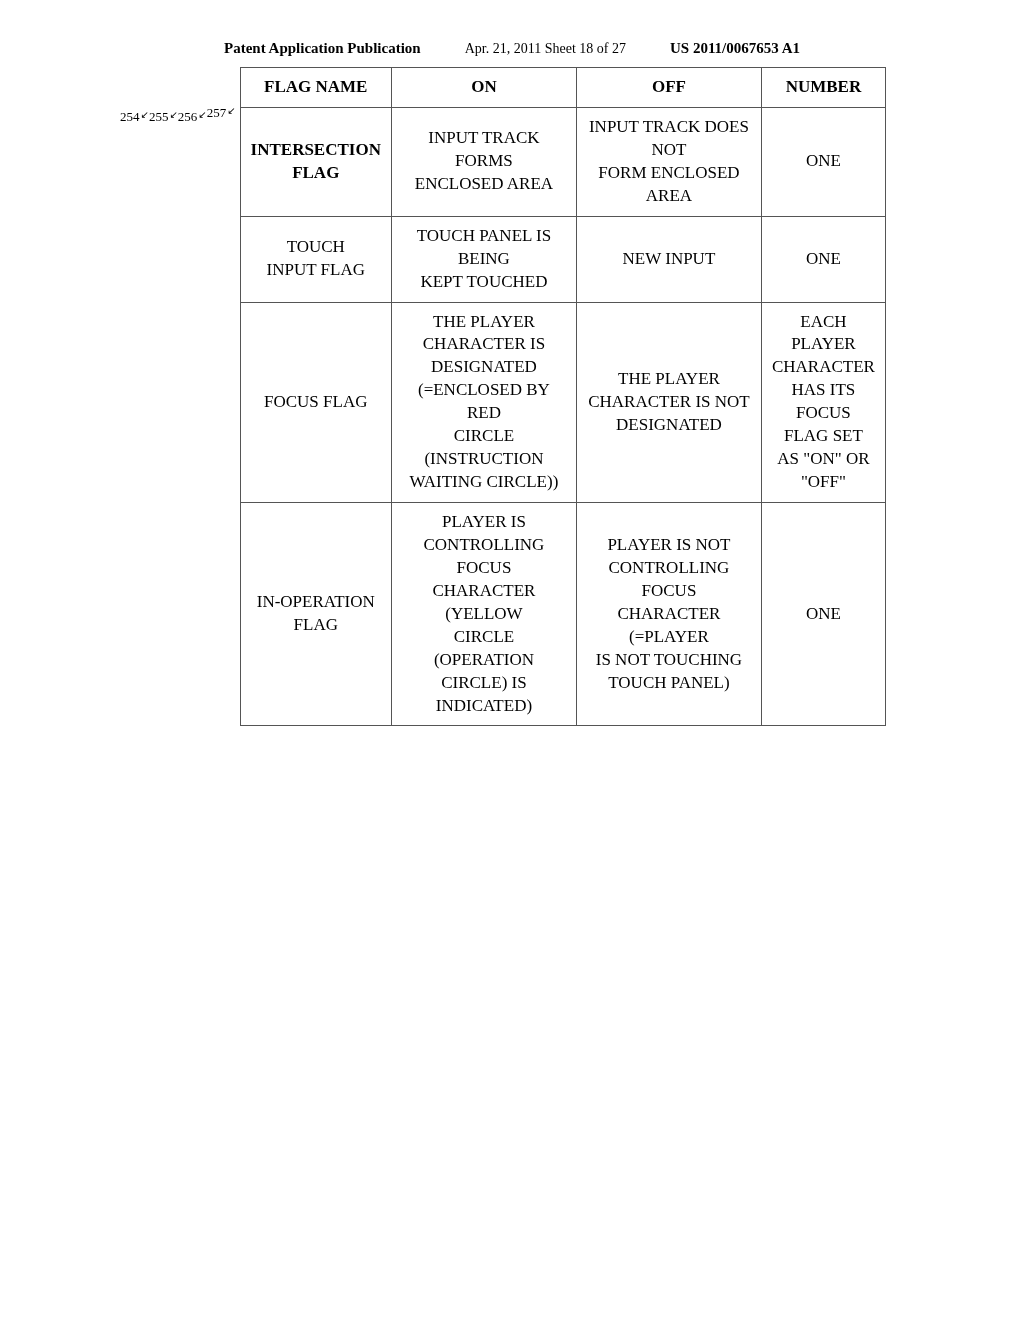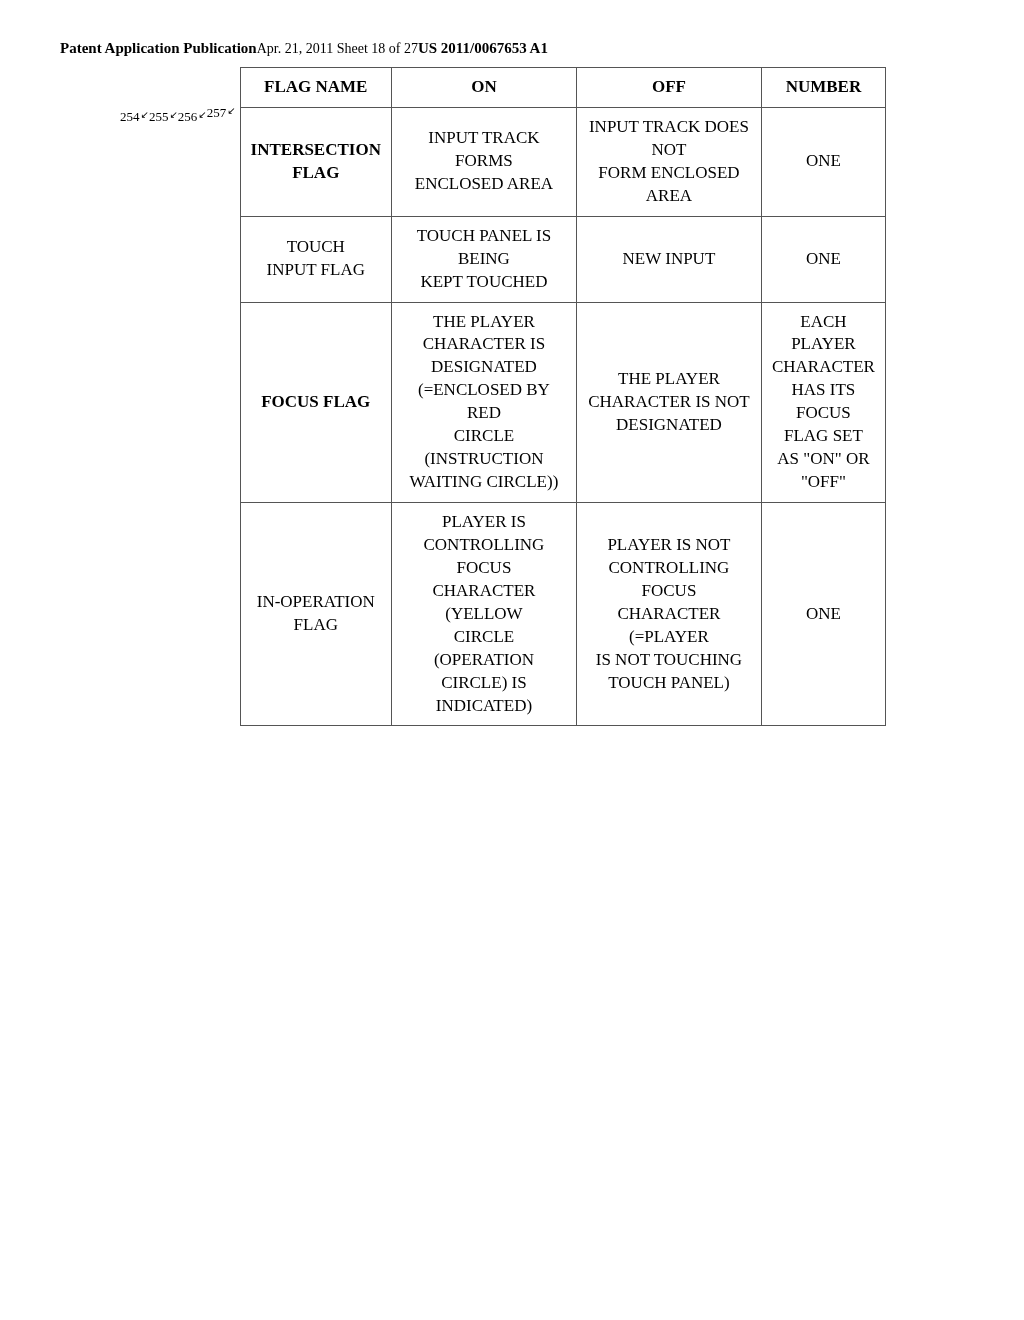--- a/index.html
+++ b/index.html
@@ -16,24 +16,25 @@
     }
     .page {
       width: 1024px;
       height: 1320px;
       background: #fff;
       position: relative;
       padding: 40px 60px;
     }
     .header {
       display: flex;
-      justify-content: flex-start;
+      justify-content: center;
       align-items: center;
       margin-bottom: 0;
       padding-bottom: 10px;
+      gap: 44px;
     }
     .header-left {
       font-size: 15px;
       font-weight: bold;
     }
     .header-center {
       font-size: 14px;
     }
     .header-right {
       font-size: 15px;
@@ -135,21 +136,21 @@
           </tr>
           <tr>
             <td class="col-flag-name" style="white-space:pre-line;">TOUCH
 INPUT FLAG</td>
             <td class="col-on" style="white-space:pre-line;">TOUCH PANEL IS BEING
 KEPT TOUCHED</td>
             <td class="col-off" style="white-space:pre-line;">NEW INPUT</td>
             <td class="col-number">ONE</td>
           </tr>
           <tr>
-            <td class="col-flag-name" style="white-space:pre-line;font-weight:bold;">FOCUS FLAG</td>
+            <td class="col-flag-name" style="white-space:pre-line;">FOCUS FLAG</td>
             <td class="col-on" style="white-space:pre-line;">THE PLAYER
 CHARACTER IS
 DESIGNATED
 (=ENCLOSED BY RED
 CIRCLE (INSTRUCTION
 WAITING CIRCLE))</td>
             <td class="col-off" style="white-space:pre-line;">THE PLAYER
 CHARACTER IS NOT
 DESIGNATED</td>
             <td class="col-number" style="white-space:pre-line;">EACH

